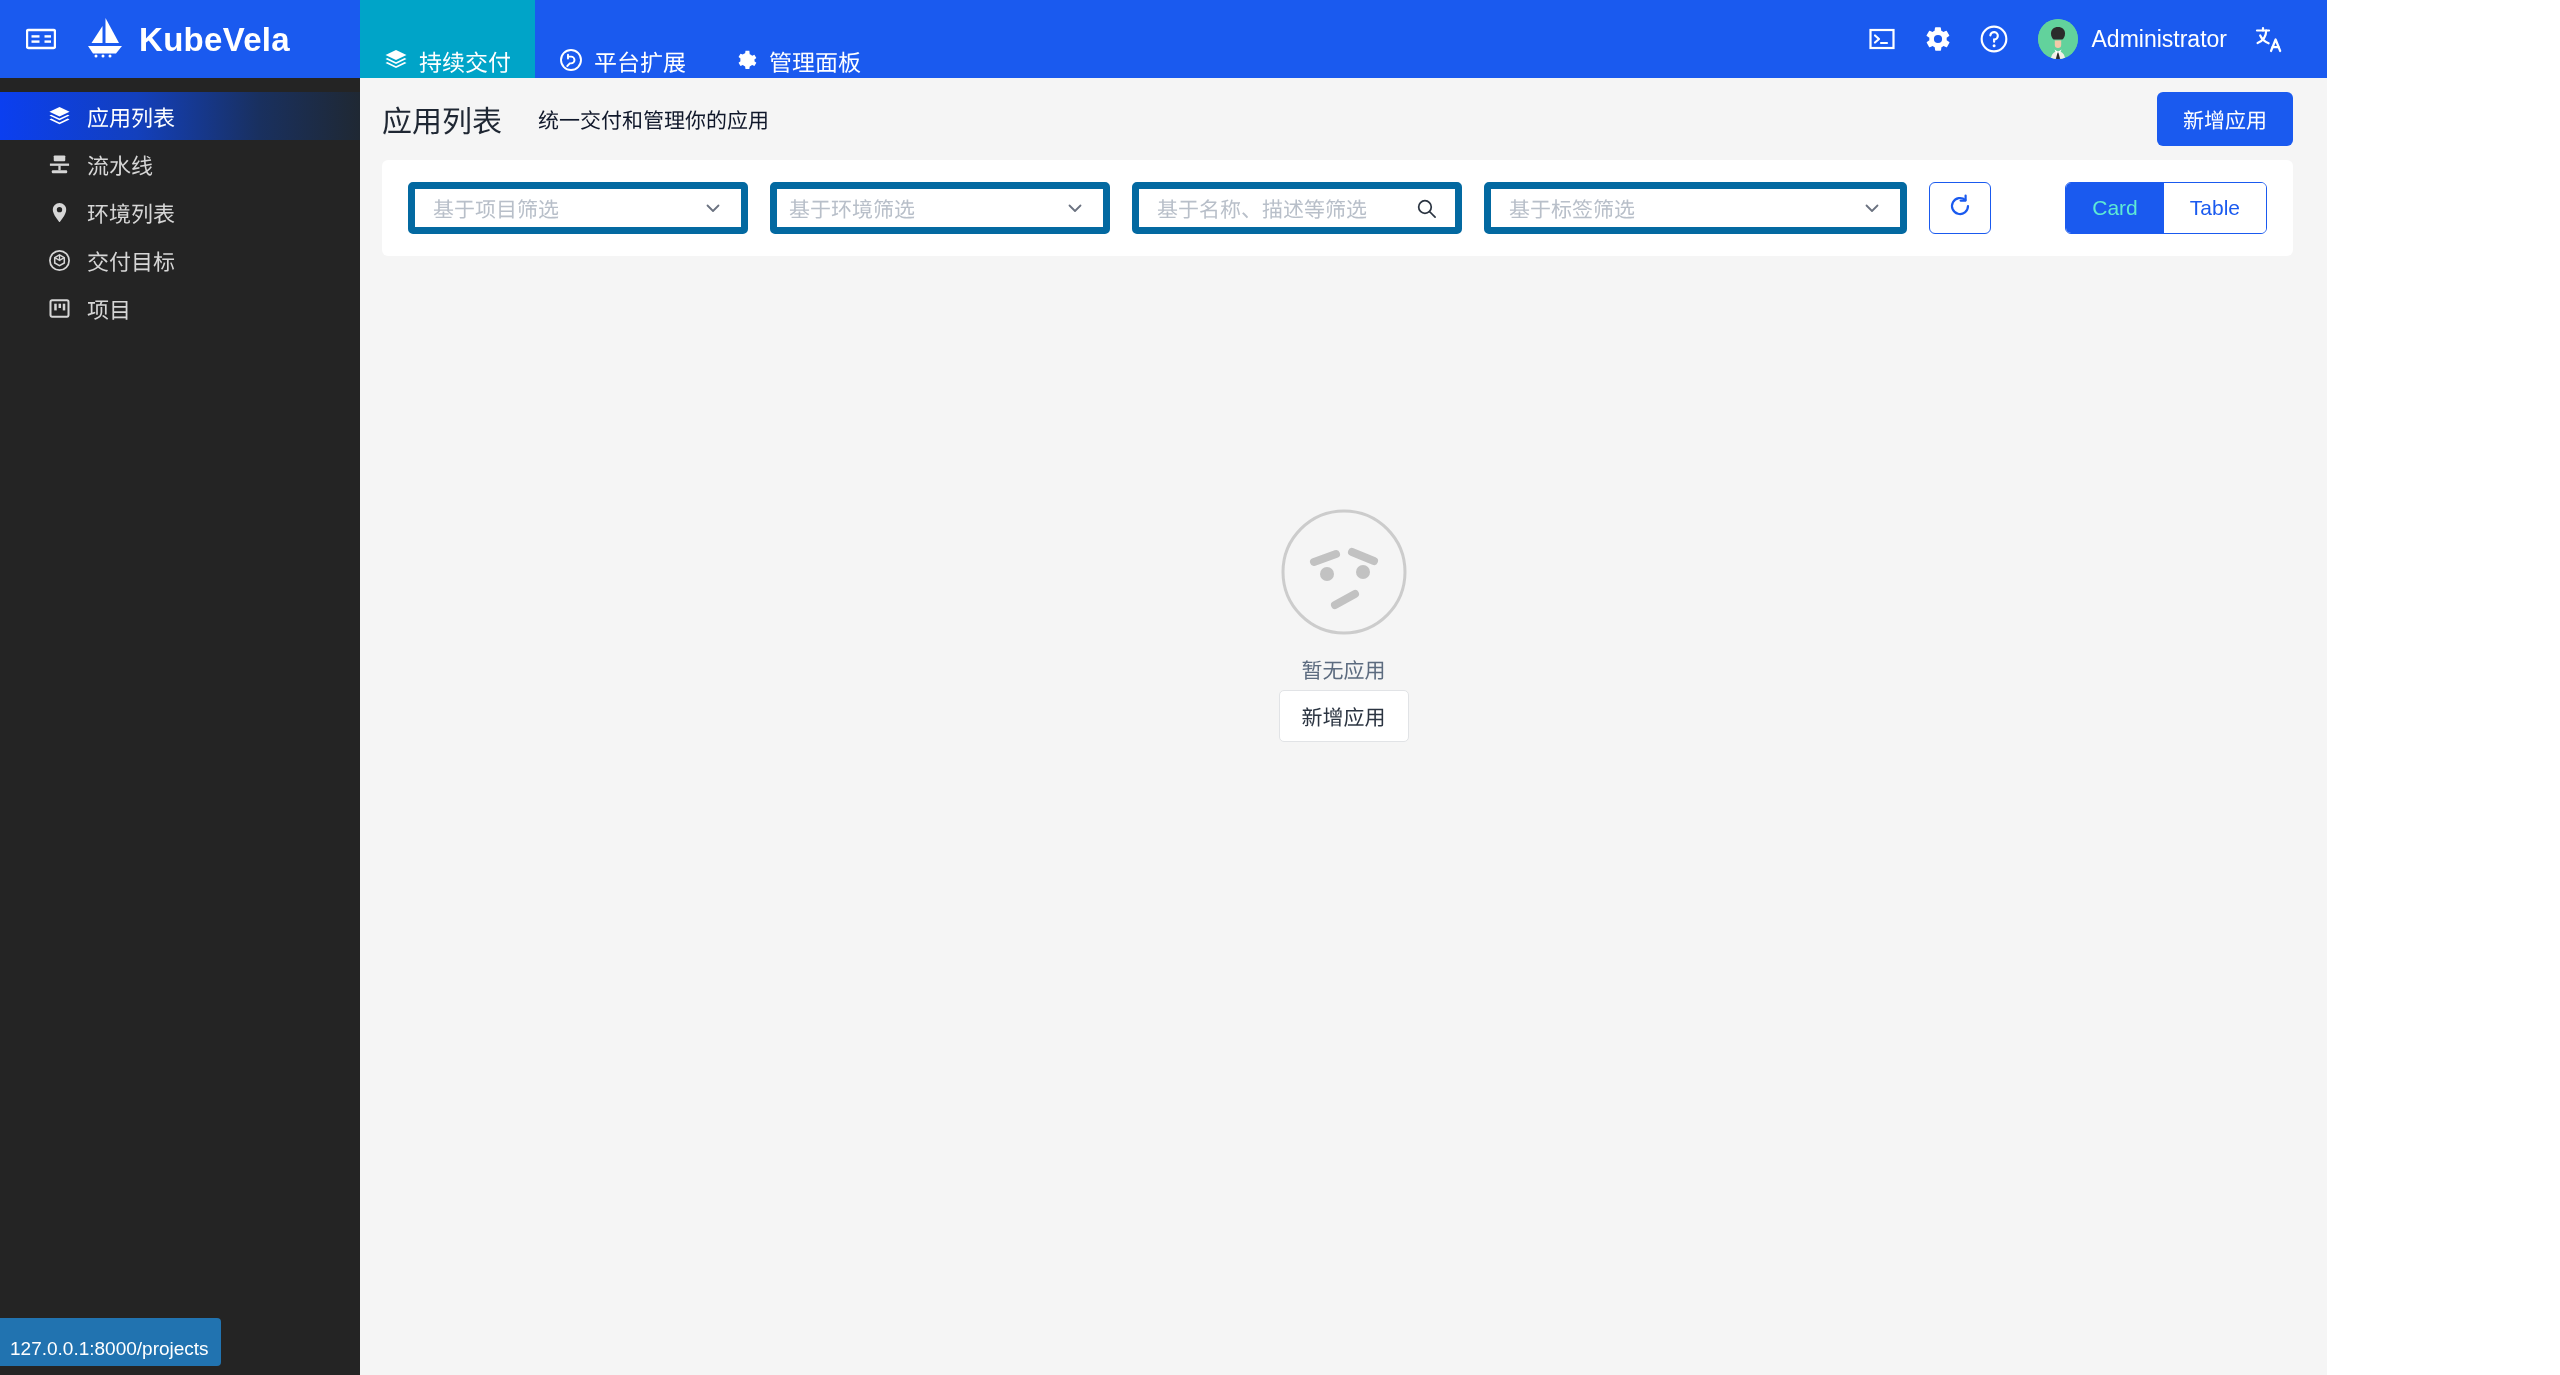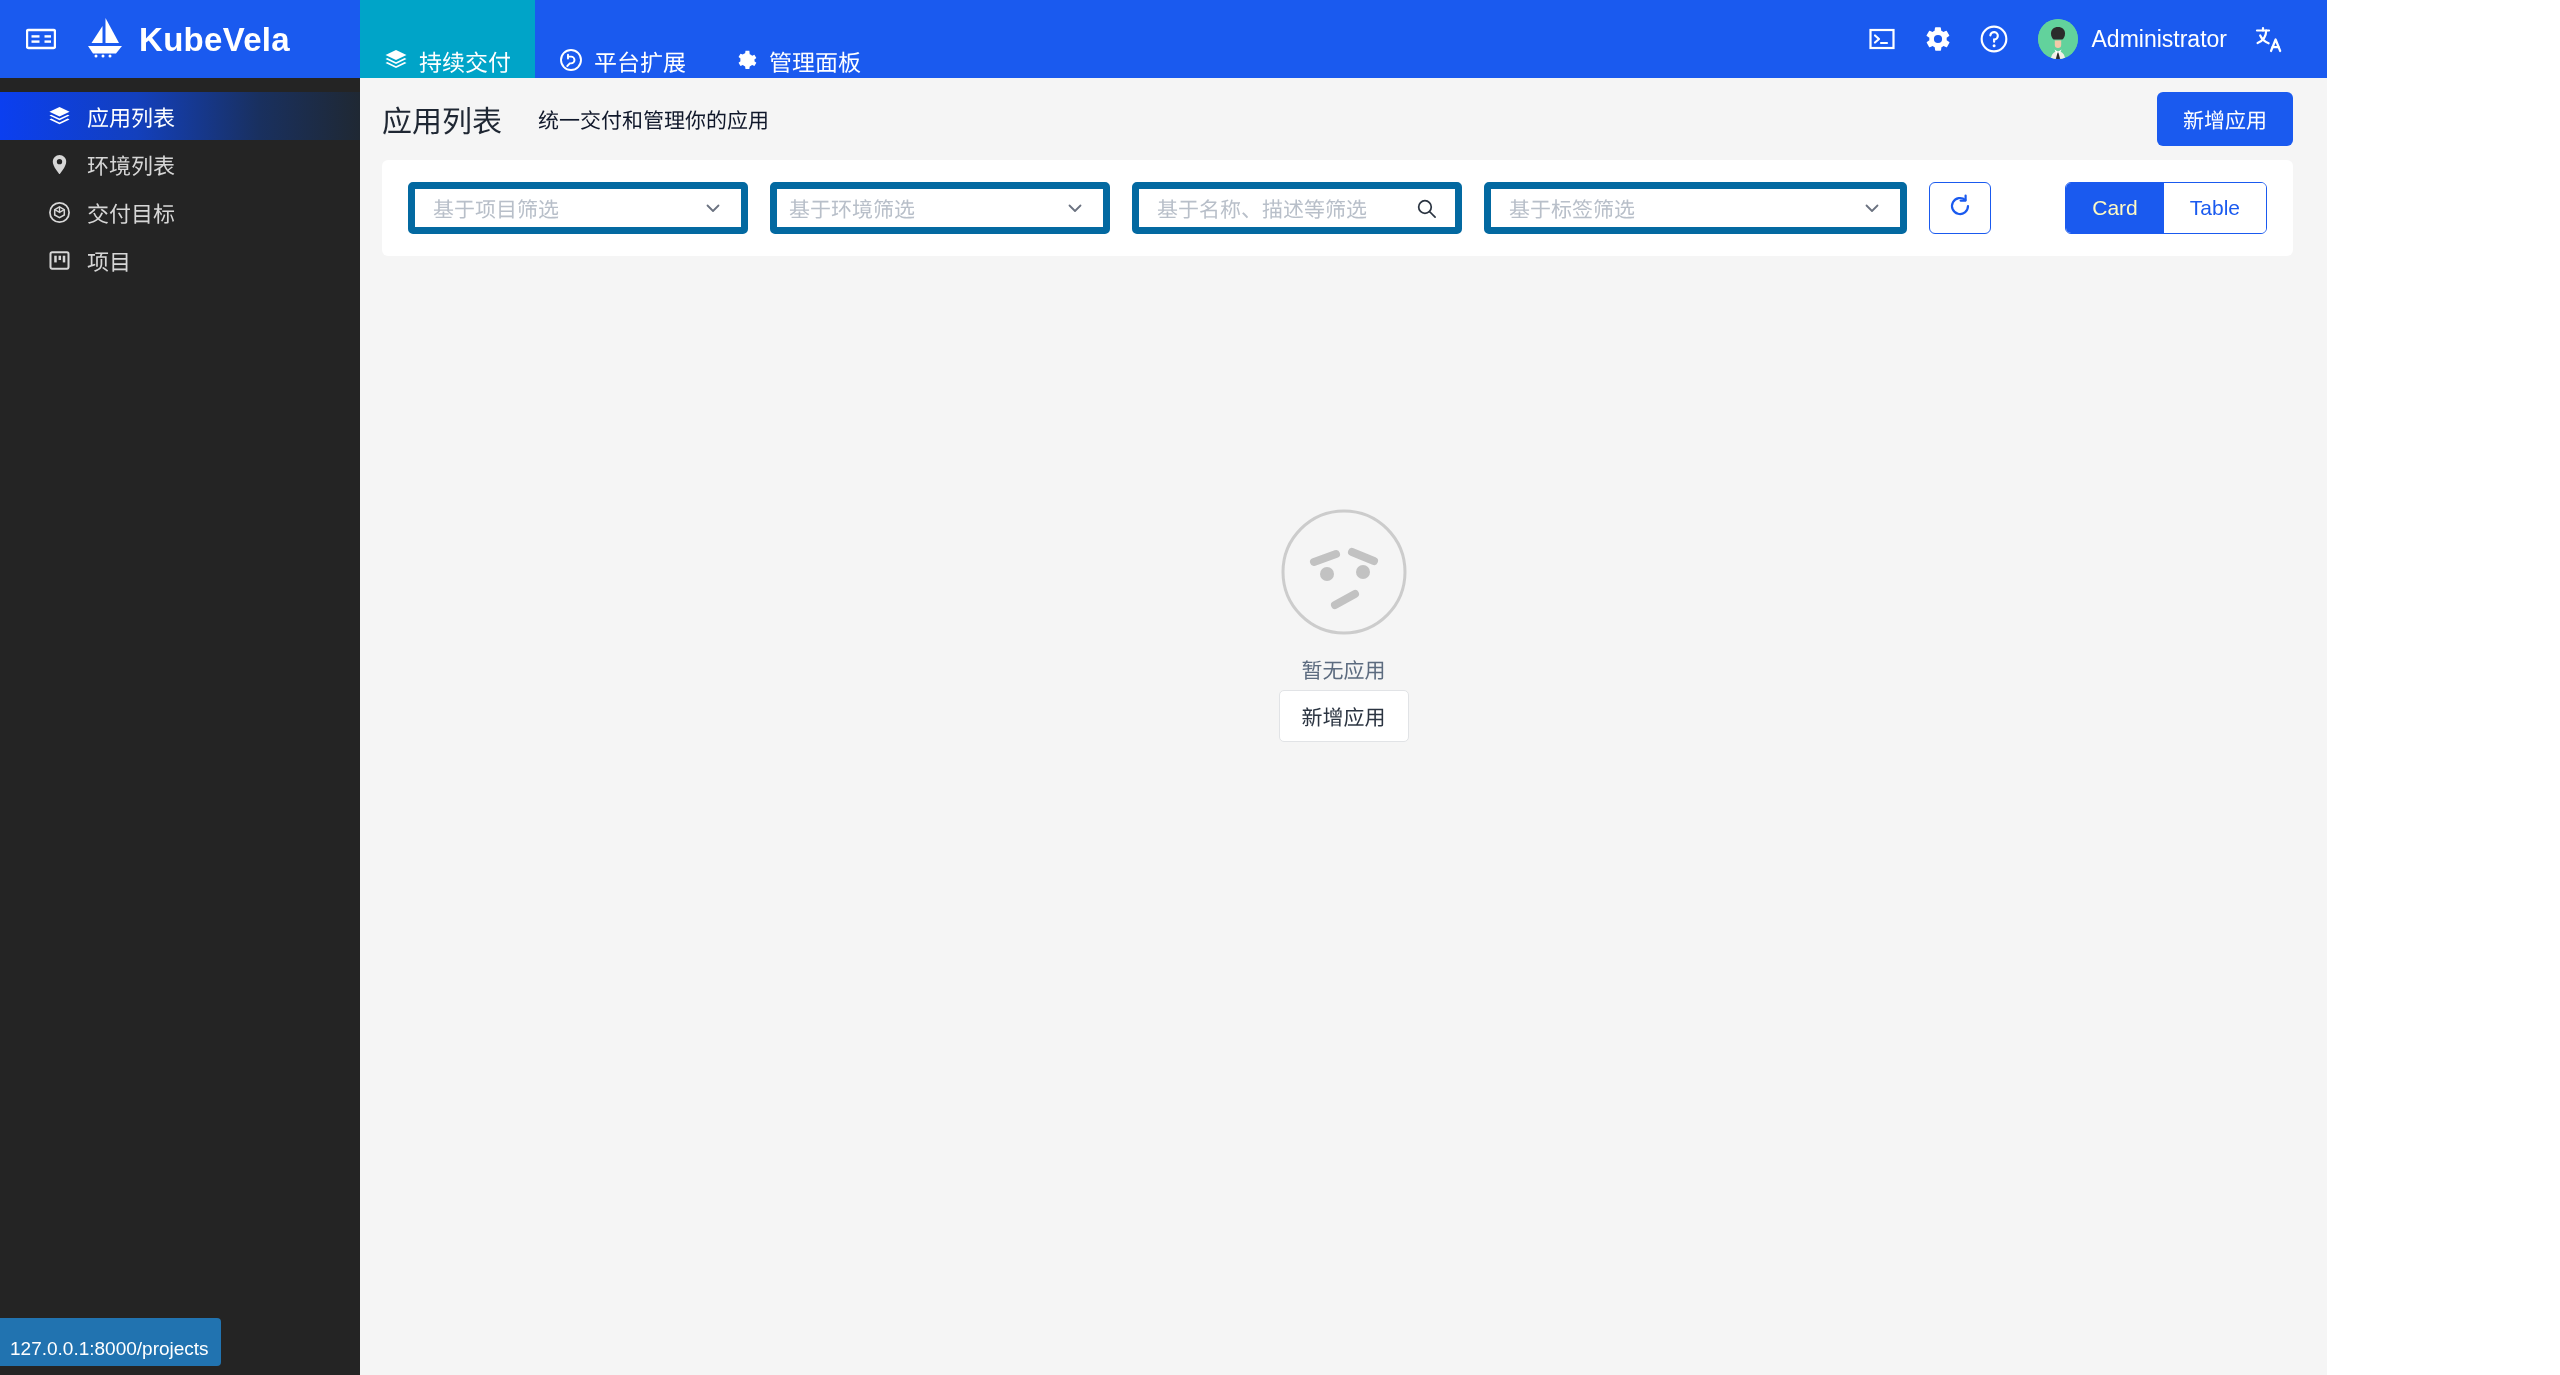--- a/index.html
+++ b/index.html
@@ -192,21 +192,21 @@
     padding: 0 26px;
     display: flex; align-items: center; justify-content: center;
     font-size: 21px;
     color: #1A5AEF;
     background: #ffffff;
     cursor: pointer;
     font-family: inherit;
     border: none;
     white-space: nowrap;
   }
-  .seg-btn.active { background: #1A5AEF; color: #fef9c3; }
+  .seg-btn.active { background: #1A5AEF; color: #5eead4; }
 
   
   .content-area { flex: 1 1 auto; position: relative; min-height: 0; }
   .empty {
     position: absolute;
     left: 0; right: 0;
     top: 252px;
     display: flex; flex-direction: column; align-items: center;
   }
   .empty-face { margin-bottom: 14px; }
@@ -353,20 +353,31 @@
         <span class="s-ico">
           <svg width="23" height="23" viewBox="0 0 24 24" aria-hidden="true">
             <path d="M12 2 L22.5 7 L12 12 L1.5 7 Z" fill="currentColor"></path>
             <path d="M12 14.2 L20.6 10.1 L22.5 11 L12 16 L1.5 11 L3.4 10.1 Z" fill="currentColor"></path>
             <path d="M12 18.2 L20.6 14.1 L22.5 15 L12 20 L1.5 15 L3.4 14.1 Z" fill="currentColor"></path>
           </svg>
         </span>
         <span>应用列表</span>
       </div>
 
+      <div class="side-item">
+        <span class="s-ico">
+          <svg width="23" height="23" viewBox="0 0 24 24" aria-hidden="true">
+            <rect x="6" y="2.5" width="12" height="6" rx="1" fill="currentColor"></rect>
+            <rect x="2" y="11" width="20" height="2.4" fill="currentColor"></rect>
+            <rect x="10.8" y="13" width="2.4" height="5" fill="currentColor"></rect>
+            <rect x="4" y="18" width="16" height="3.2" rx="1" fill="currentColor"></rect>
+          </svg>
+        </span>
+        <span>流水线</span>
+      </div>
 
       <div class="side-item">
         <span class="s-ico">
           <svg width="23" height="23" viewBox="0 0 24 24" aria-hidden="true">
             <path d="M12 2C8.1 2 5 5.1 5 9c0 5.2 7 13 7 13s7-7.8 7-13c0-3.9-3.1-7-7-7z" fill="currentColor"></path>
             <circle cx="12" cy="9" r="2.8" fill="#242424"></circle>
           </svg>
         </span>
         <span>环境列表</span>
       </div>

